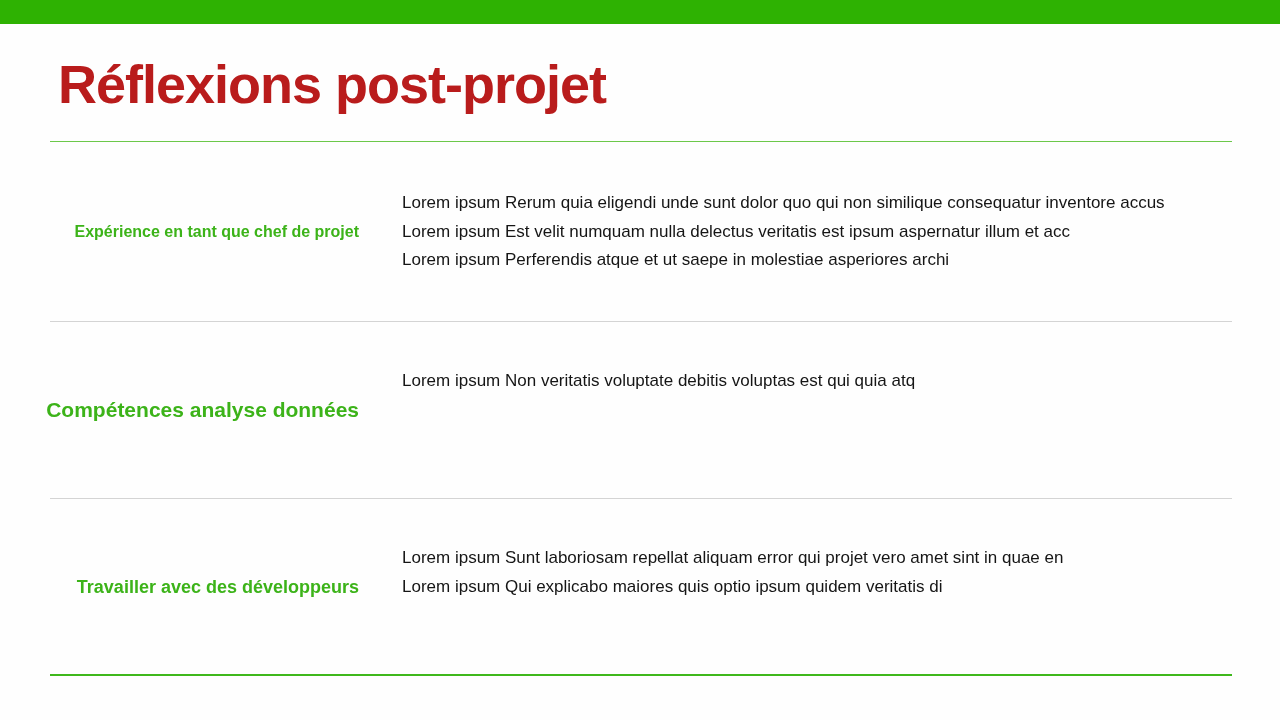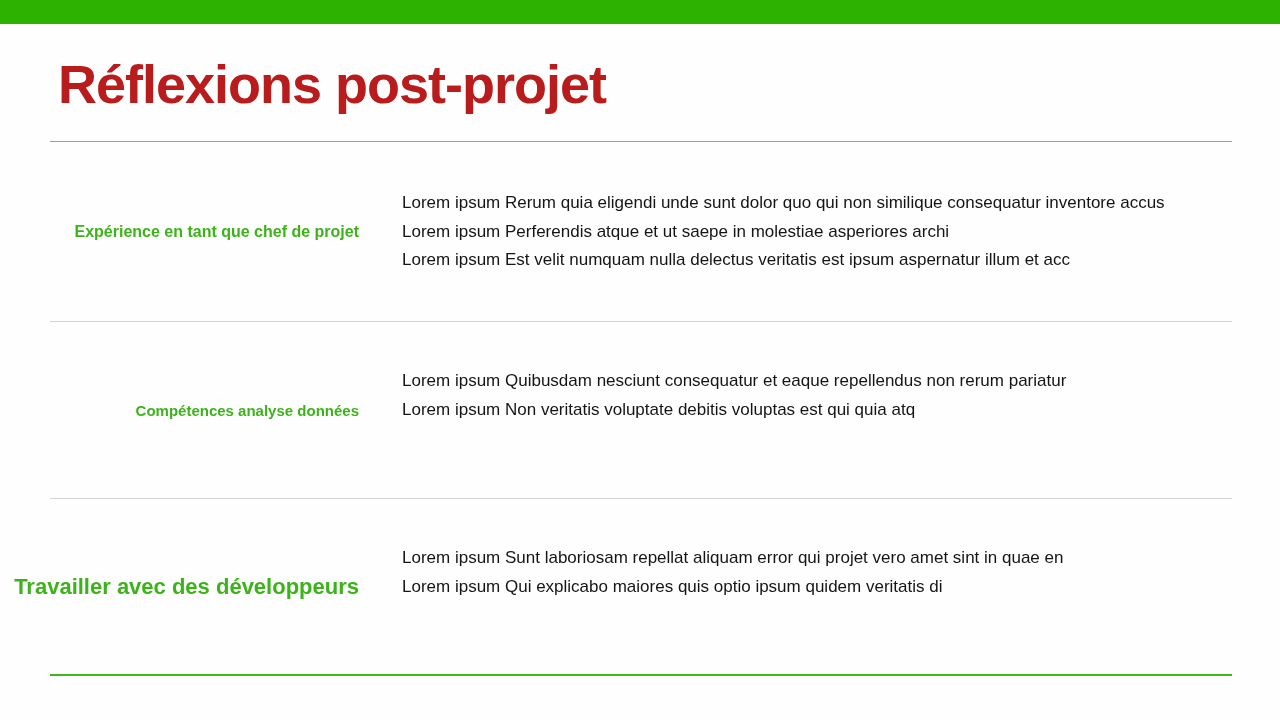--- a/index.html
+++ b/index.html
@@ -35,38 +35,37 @@
 <div class="top-bar"></div>
 
 <h1 class="title">Réflexions post-projet</h1>
 
 <div class="rule green-thin"></div>
 
 <div class="row" style="top:189px;">
   <div class="row-label" style="font-size:16px;">Expérience en tant que chef de projet</div>
   <div class="row-body">
     <div class="row-line">Lorem ipsum Rerum quia eligendi unde sunt dolor quo qui non similique consequatur inventore accus</div>
+    <div class="row-line">Lorem ipsum Est velit numquam nulla delectus veritatis est ipsum aspernatur illum et acc</div>
     <div class="row-line">Lorem ipsum Perferendis atque et ut saepe in molestiae asperiores archi</div>
-    <div class="row-line">Lorem ipsum Est velit numquam nulla delectus veritatis est ipsum aspernatur illum et acc</div>
   </div>
 </div>
 
 <div class="rule grey" style="top:321px;"></div>
 
 <div class="row" style="top:367px;">
-  <div class="row-label" style="font-size:15px;margin-left:32px;">Compétences analyse données</div>
+  <div class="row-label" style="font-size:21px;margin-left:32px;">Compétences analyse données</div>
   <div class="row-body">
-    <div class="row-line">Lorem ipsum Quibusdam nesciunt consequatur et eaque repellendus non rerum pariatur</div>
     <div class="row-line">Lorem ipsum Non veritatis voluptate debitis voluptas est qui quia atq</div>
   </div>
 </div>
 
 <div class="rule grey" style="top:498px;"></div>
 
 <div class="row" style="top:544px;">
-  <div class="row-label" style="font-size:22px;">Travailler avec des développeurs</div>
+  <div class="row-label" style="font-size:18px;">Travailler avec des développeurs</div>
   <div class="row-body">
     <div class="row-line">Lorem ipsum Sunt laboriosam repellat aliquam error qui projet vero amet sint in quae en</div>
     <div class="row-line">Lorem ipsum Qui explicabo maiores quis optio ipsum quidem veritatis di</div>
   </div>
 </div>
 
 <div class="rule green-thick"></div>
 
 </body></html>

